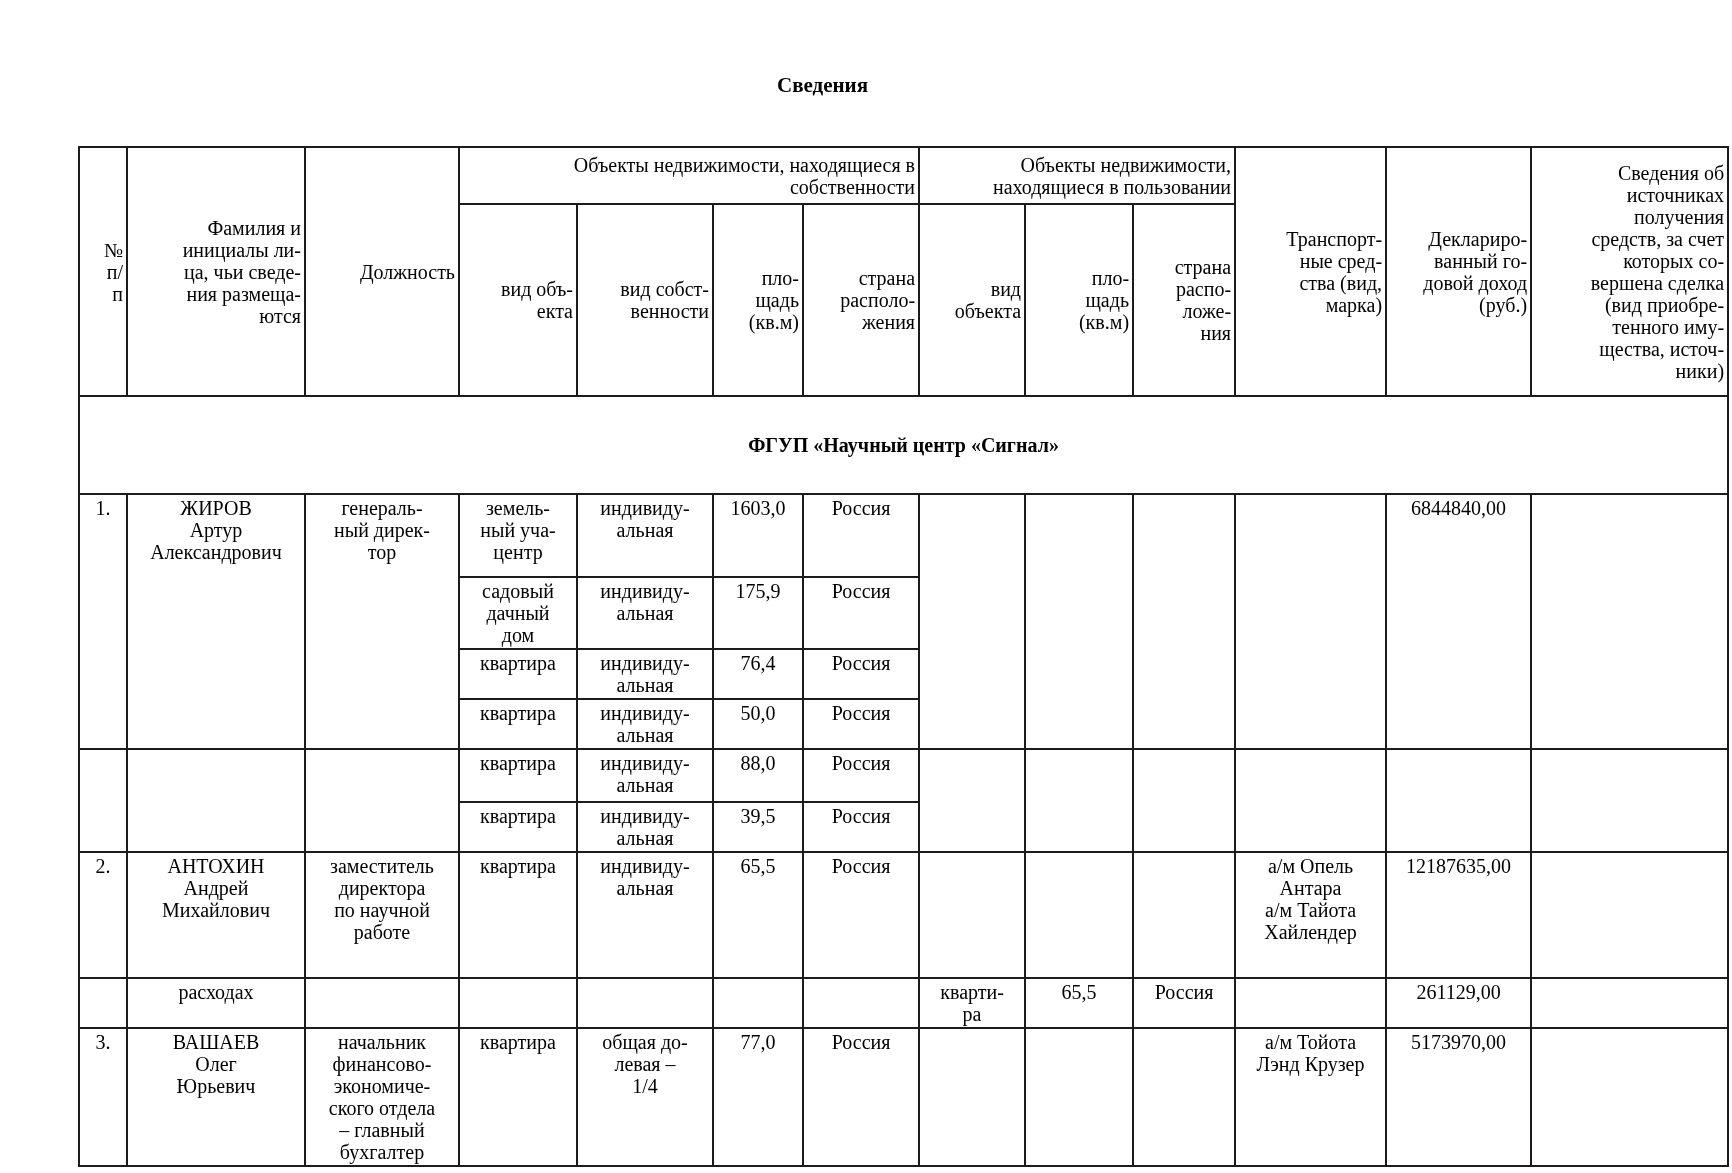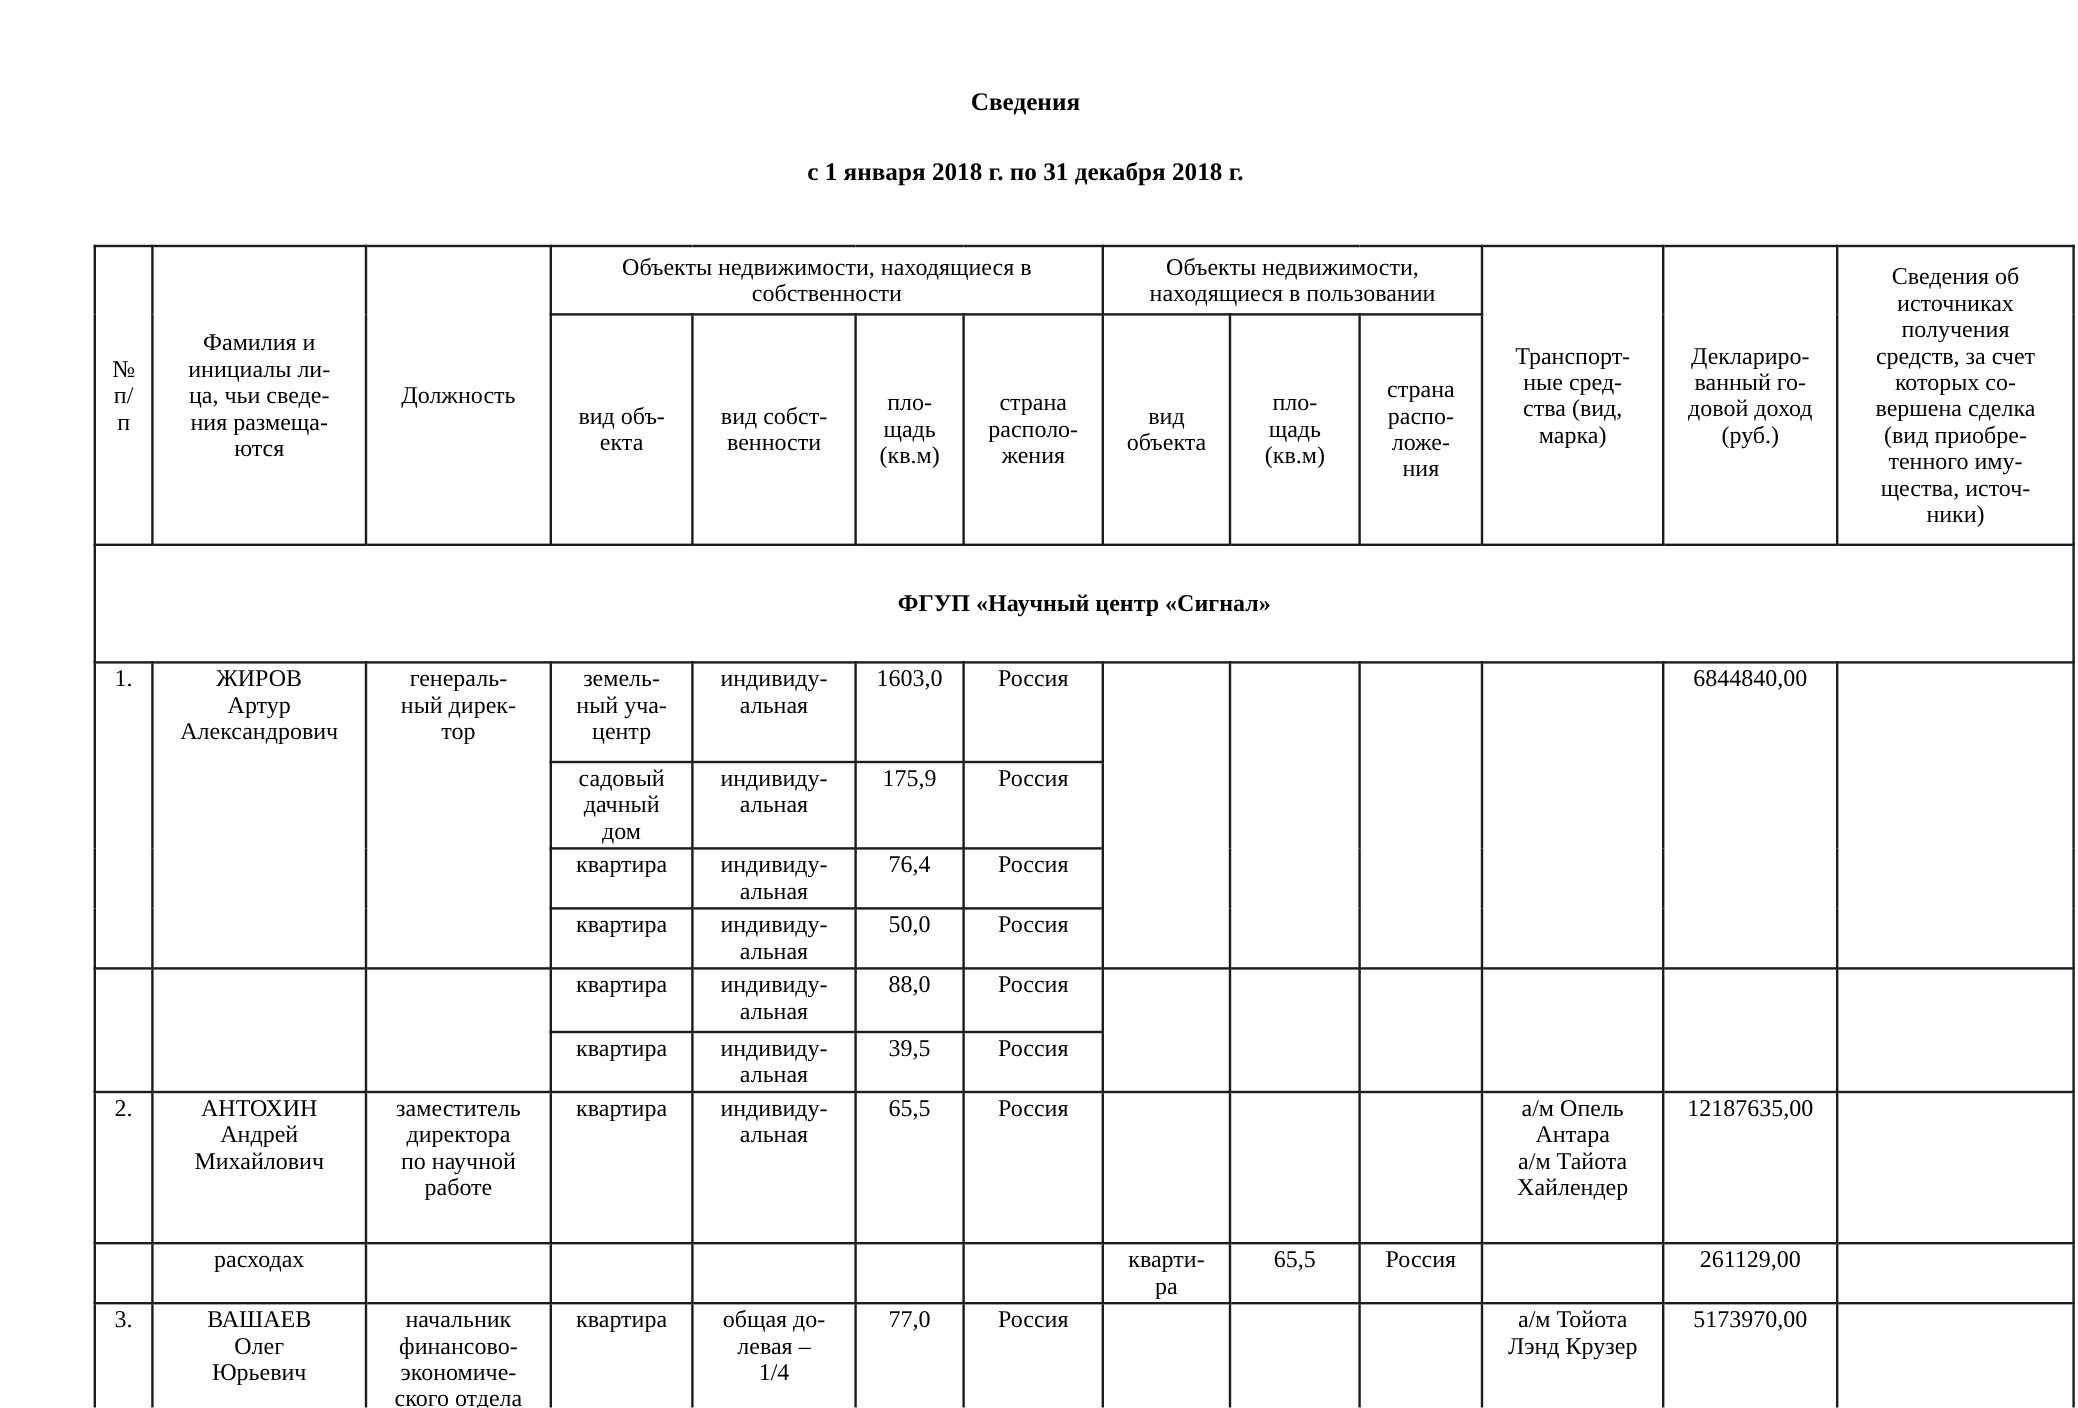--- a/index.html
+++ b/index.html
@@ -15,58 +15,57 @@
     overflow: hidden;
   }
   .title-block {
     width: 1645px;
     margin: 42px auto 0 0;
     text-align: center;
     font-weight: bold;
     font-size: 21px;
     line-height: 29px;
     white-space: pre-line;
-    padding-left: 32px;
   }
   table.decl {
     border-collapse: collapse;
     table-layout: fixed;
     width: 1649px;
     margin: 17px 0 0 78px;
   }
   table.decl td {
     border: 2px solid #1c1c1c;
     text-align: center;
     vertical-align: top;
     font-size: 20px;
     line-height: 22px;
     padding: 2px 3px;
     white-space: pre-line;
     overflow: hidden;
   }
   tr.hdr td {
     vertical-align: middle;
+    text-align: right;
   }
   tr.section-row td {
     vertical-align: middle;
     font-weight: bold;
     margin-top: 16px;
   }
   td.nb { border-bottom: none; }
   td.nt { border-top: none; }
   td.u  { text-underline-offset: 3px; }
 </style>
 </head>
 <body>
 
 <div>
 
   <div class="title-block">
     <div>Сведения</div>
-    <div>с 1 января 2018 г. по 31 декабря 2018 г.</div>
   </div>
 
   <table class="decl">
     <colgroup>
       <col style="width:48px">
         <col style="width:178px">
         <col style="width:154px">
       <col style="width:118px">
         <col style="width:136px">
         <col style="width:90px">

